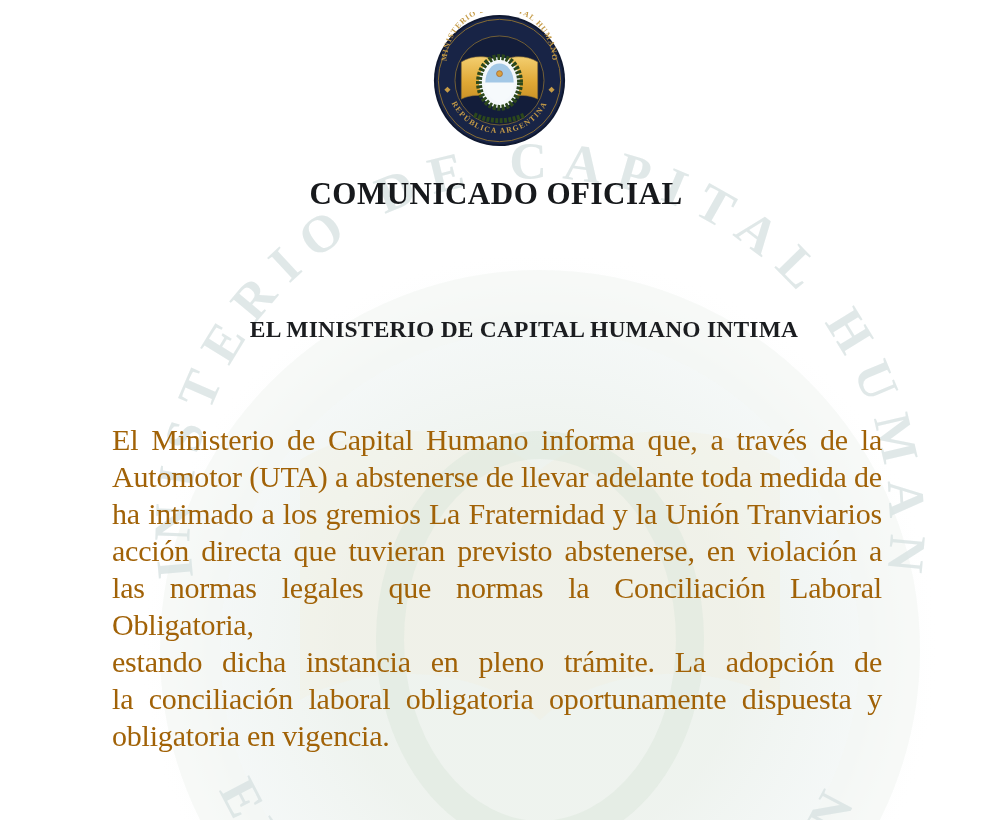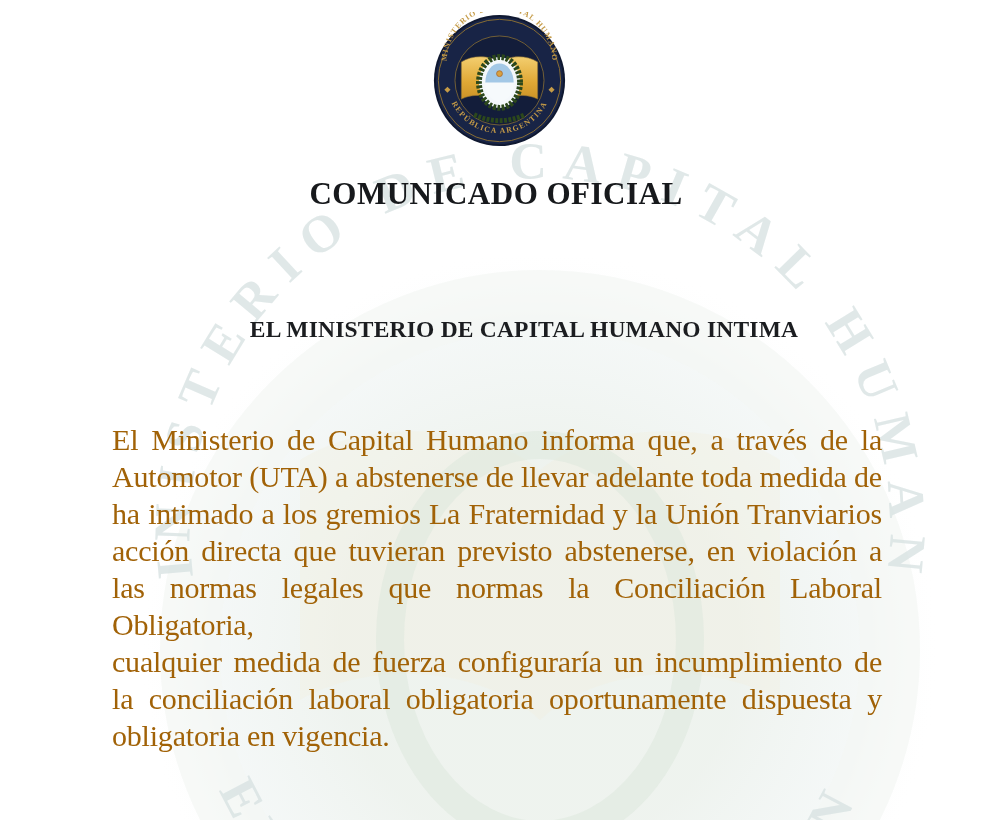--- a/index.html
+++ b/index.html
@@ -163,19 +163,19 @@
     <div class="subtitle">
       <div>EL MINISTERIO DE CAPITAL HUMANO INTIMA</div>
     </div>
 
     <div class="body-text">
       <div class="body-line">El Ministerio de Capital Humano informa que, a través de la</div>
       <div class="body-line">Automotor (UTA) a abstenerse de llevar adelante toda medida de</div>
       <div class="body-line">ha intimado a los gremios La Fraternidad y la Unión Tranviarios</div>
       <div class="body-line">acción directa que tuvieran previsto abstenerse, en violación a</div>
       <div class="body-line">las normas legales que normas la Conciliación Laboral Obligatoria,</div>
-      <div class="body-line">cualquier medida de fuerza configuraría un incumplimiento de</div>
+      <div class="body-line">estando dicha instancia en pleno trámite. La adopción de</div>
       <div class="body-line">la conciliación laboral obligatoria oportunamente dispuesta y</div>
       <div class="body-line last">obligatoria en vigencia.</div>
     </div>
 
   </div>
 </div>
 
 </body></html>

